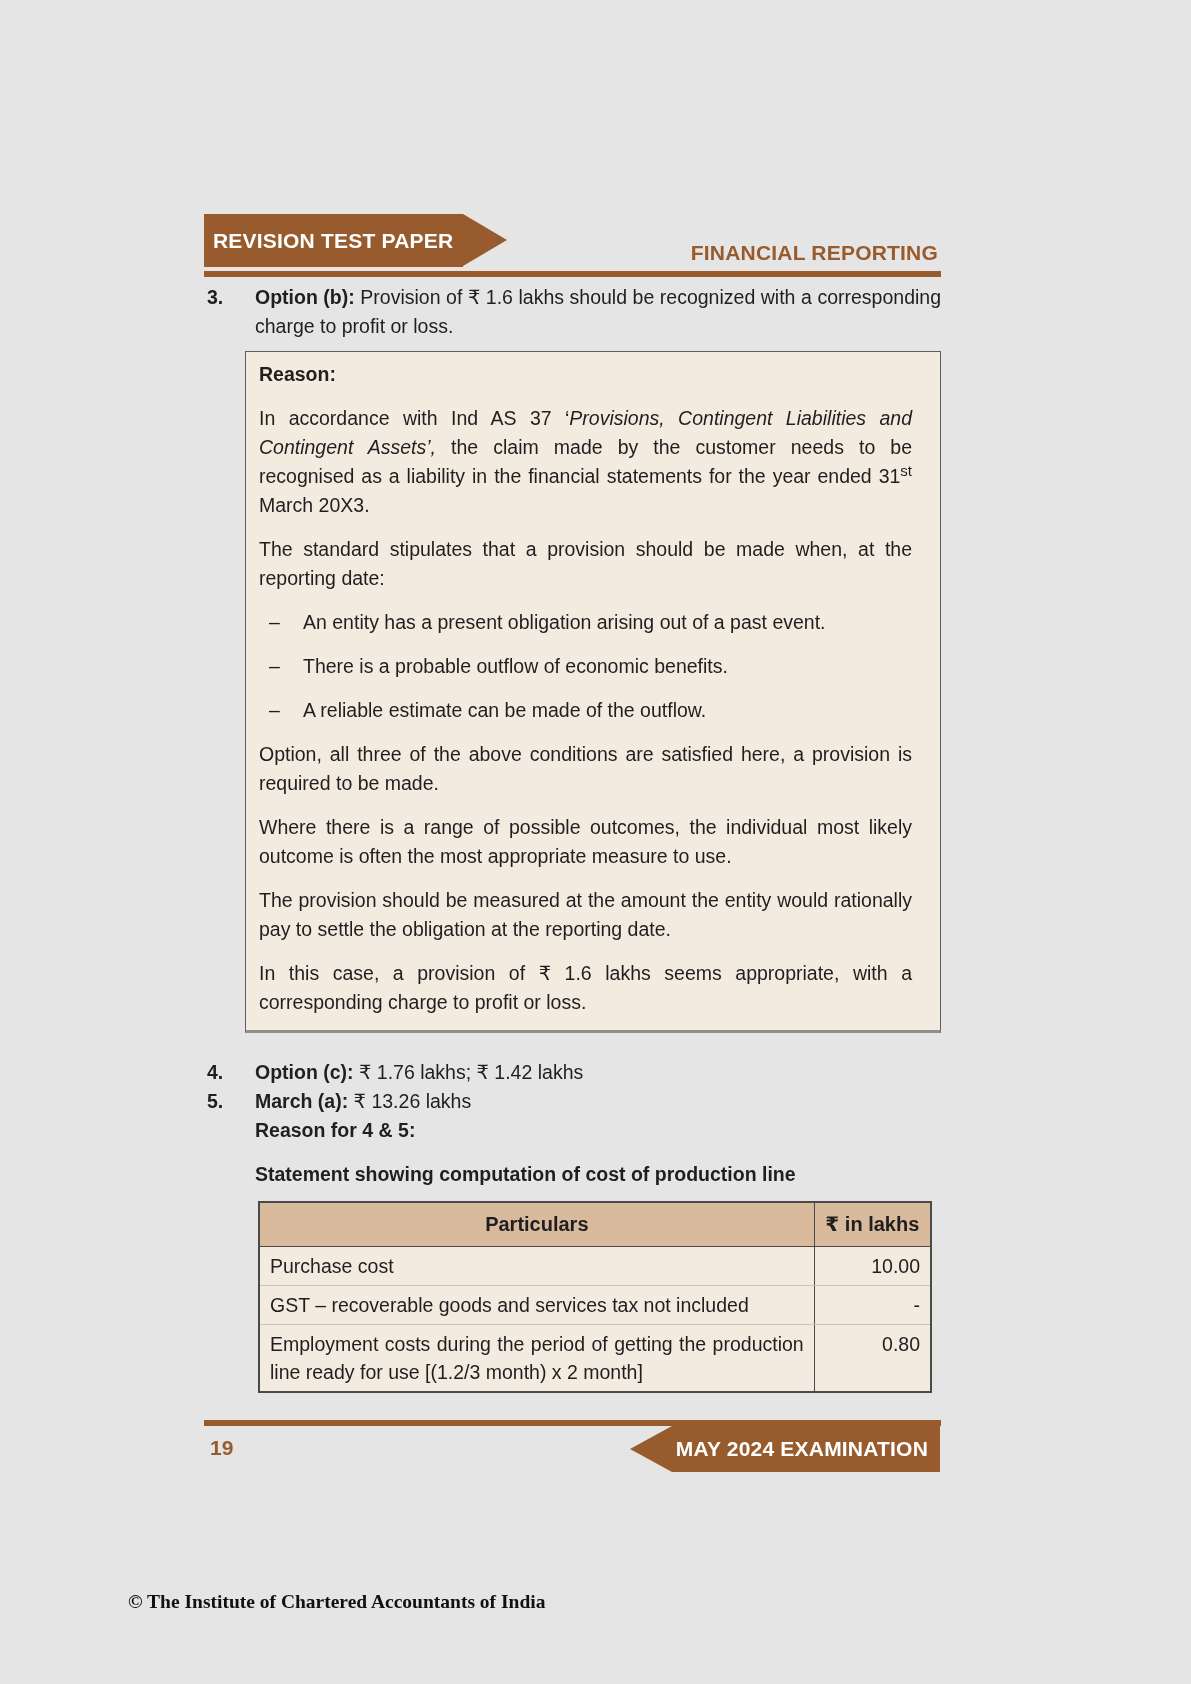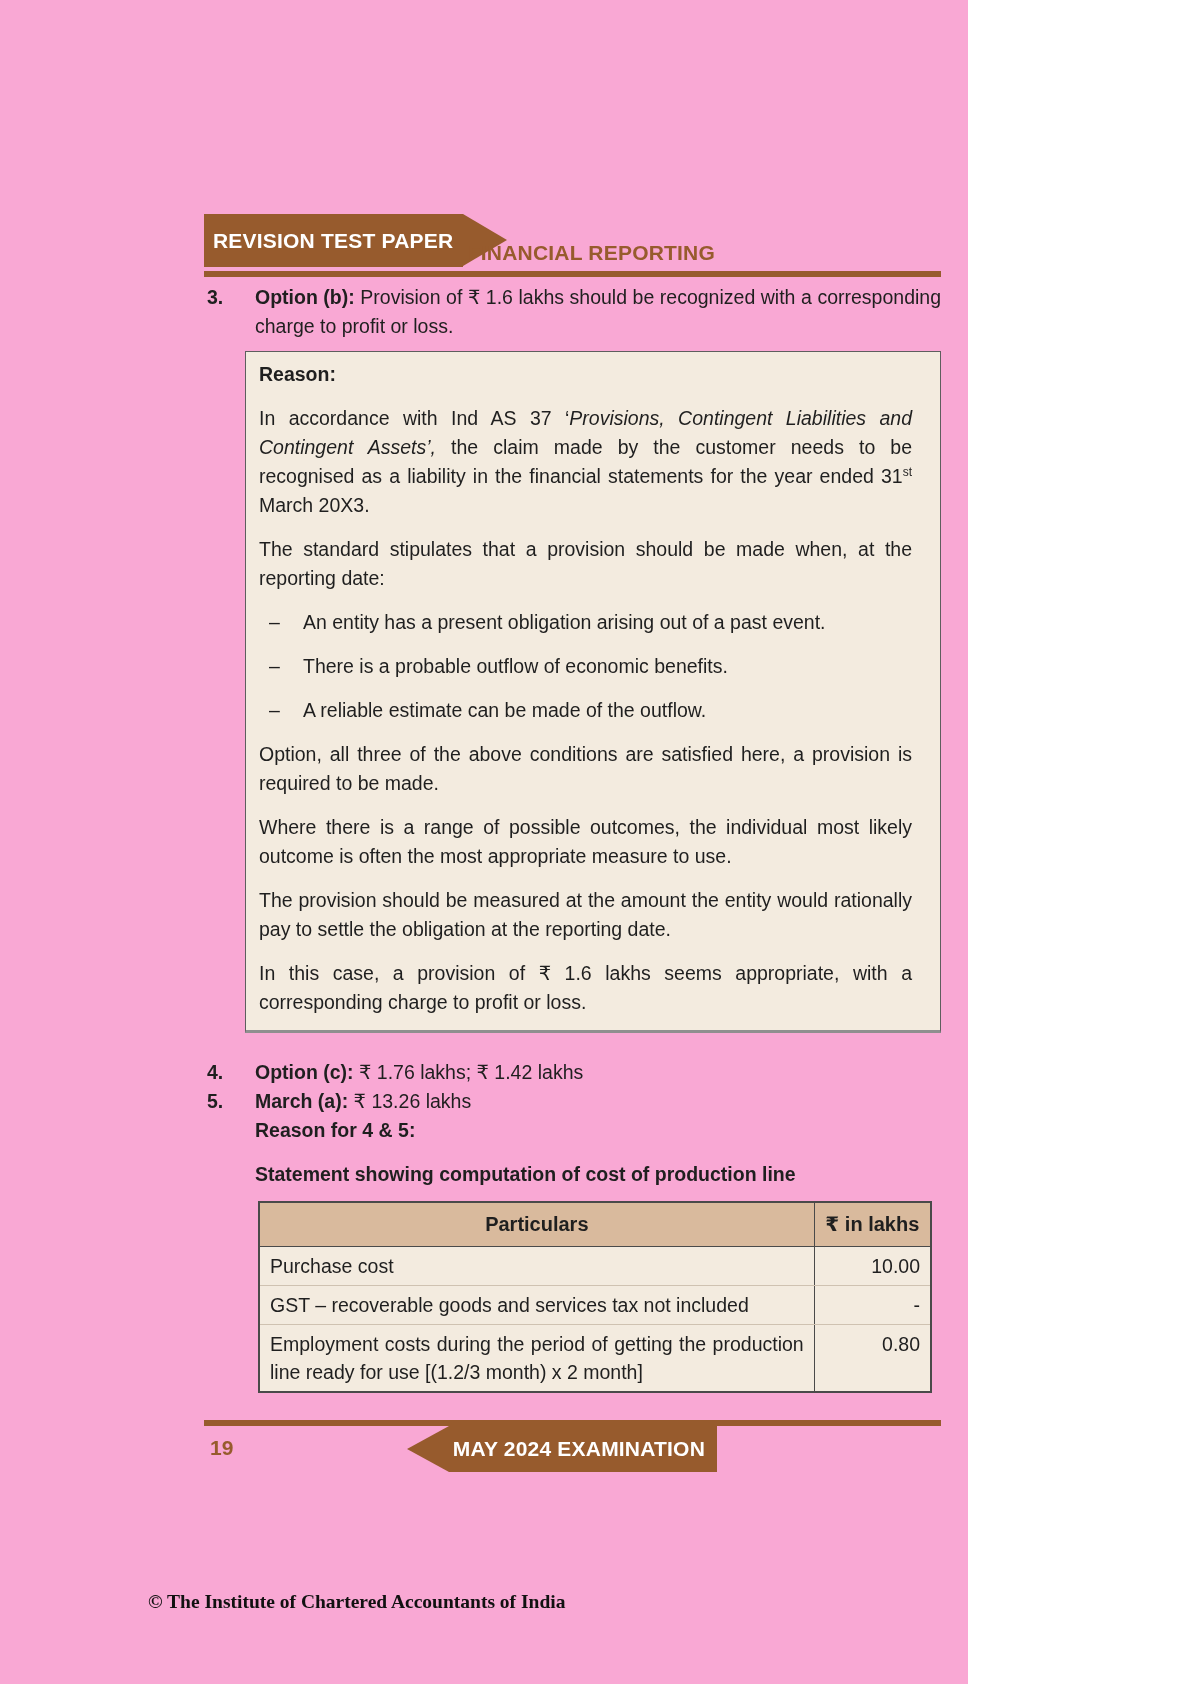--- a/index.html
+++ b/index.html
@@ -4,21 +4,21 @@
 <style>
   :root{
     --brown:#975b2d;
     --box-bg:#f3ebdf;
     --table-header-bg:#d9ba9d;
     --border-dark:#4a4a4a;
     --text:#1f1f1f;
   }
   *{box-sizing:border-box;margin:0;padding:0;}
   body{background:#ffffff;font-family:"Liberation Sans","DejaVu Sans",sans-serif;color:var(--text);}
-  .page{position:relative;width:968px;height:1684px;background:#f9a8d4;overflow:hidden;}
+  .page{position:relative;width:1191px;height:1684px;background:#e5e5e5;overflow:hidden;}
 
   
   .hdr-banner{position:absolute;left:204px;top:214px;display:flex;align-items:stretch;height:53px;}
   .hdr-banner .rect{background:var(--brown);color:#ffffff;font-weight:bold;font-size:21px;line-height:53px;padding:0 10px 0 9px;letter-spacing:.2px;}
   .hdr-banner .arrow{width:0;height:0;border-top:26.5px solid transparent;border-bottom:26.5px solid transparent;border-left:44px solid var(--brown);}
   .hdr-subject{position:absolute;right:253px;top:241px;font-size:21px;font-weight:bold;color:var(--brown);letter-spacing:.2px;text-align:center;}
   .hdr-divider{position:absolute;left:204px;top:271px;width:737px;height:6px;background:var(--brown);}
 
   
   .content{position:absolute;left:200px;top:283px;width:741px;font-size:19.5px;line-height:29px;}
@@ -29,21 +29,21 @@
   .item .lbl{font-weight:bold;}
 
   .reason-box{margin-left:45px;margin-top:10px;background:var(--box-bg);
     border:1.5px solid #5e5e5e;border-bottom:3.5px solid #8f8f8f;
     padding:8px 28px 13px 13px;}
   .reason-box .rb-title{font-weight:bold;}
   .reason-box p{margin-top:15px;text-align:justify;}
   .bullet{display:flex;margin-top:15px;}
   .bullet .mark{flex:0 0 44px;padding-left:10px;}
   .bullet .btxt{flex:1;text-align:justify;}
-  sup{font-size:12px;line-height:0;margin-top:13px;}
+  sup{font-size:15px;line-height:0;margin-top:13px;}
 
   .mt-item4{margin-top:25px;}
   .mt-item5{margin-top:17px;}
   .sub-heading{margin-left:55px;font-weight:bold;}
   .table-title{margin-left:55px;margin-top:15px;font-weight:bold;}
 
   table.comp{border-collapse:collapse;margin-left:58px;margin-top:12px;width:674px;
     border:2px solid var(--border-dark);}
   table.comp col.c1{width:557px;} table.comp col.c2{width:117px;}
   table.comp th{background:var(--table-header-bg);font-weight:bold;text-align:center;
@@ -53,21 +53,21 @@
     border-top:1px solid #cfc2b1;border-bottom:1px solid #cfc2b1;}
   table.comp td.p{text-align:justify;}
   table.comp td.amt{text-align:right;}
 
   
   .ftr-divider{position:absolute;left:204px;top:1420px;width:737px;height:6px;background:var(--brown);}
   .ftr-banner{position:absolute;right:251px;top:1426px;display:flex;align-items:stretch;height:46px;}
   .ftr-banner .arrow{width:0;height:0;border-top:23px solid transparent;border-bottom:23px solid transparent;border-right:42px solid var(--brown);}
   .ftr-banner .rect{background:var(--brown);color:#ffffff;font-weight:bold;font-size:21px;line-height:46px;padding:0 12px 0 4px;letter-spacing:.2px;}
   .page-num{position:absolute;left:210px;top:1436px;font-size:21px;font-weight:bold;color:var(--brown);}
-  .copyright{position:absolute;left:148px;top:1591px;font-family:"Liberation Serif","DejaVu Serif",serif;
+  .copyright{position:absolute;left:128px;top:1591px;font-family:"Liberation Serif","DejaVu Serif",serif;
     font-weight:bold;font-size:19.5px;color:#111111;}
 </style>
 </head>
 <body>
 
 <div class="page">
 
   <div class="hdr-banner">
     <div class="rect">REVISION TEST PAPER</div>
     <div class="arrow"></div>

